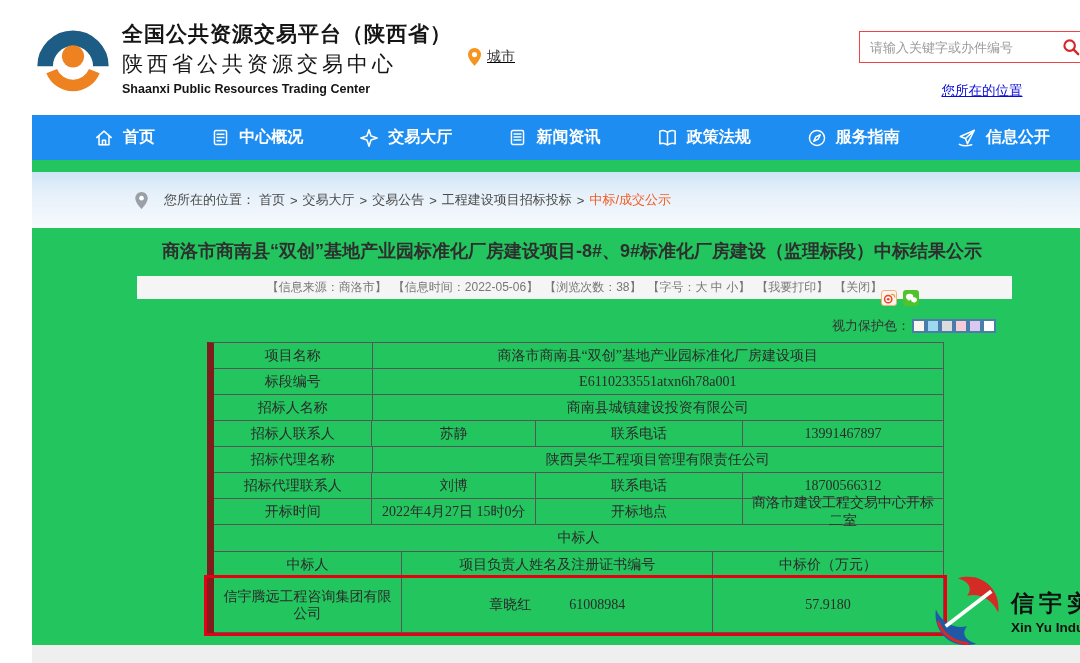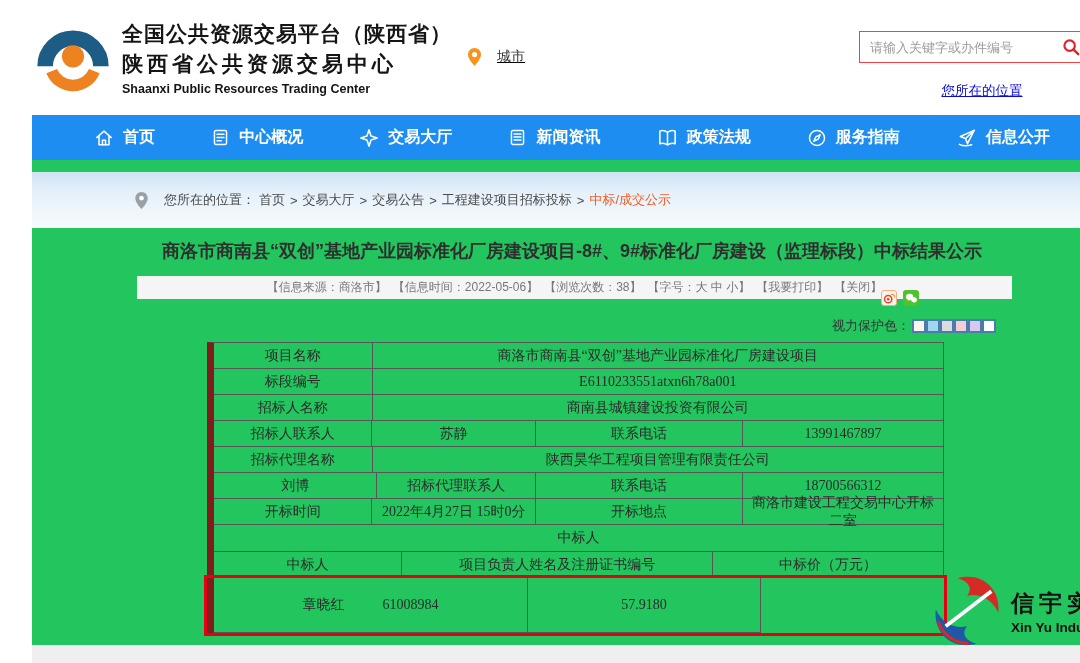--- a/index.html
+++ b/index.html
@@ -5,23 +5,23 @@
   * { margin:0; padding:0; box-sizing:border-box; }
   body { background:#fff; }
   .page { position:relative; width:1080px; height:663px; background:#22c55e; overflow:hidden;
           font-family:"Liberation Sans", sans-serif;margin-left:32px; }
 
   
   .header { position:absolute; left:0; top:0; width:1080px; height:115px; background:#fff; }
   .site-logo { position:absolute; left:0; top:14px; width:82px; height:88px; }
   .brand { position:absolute; left:90px; top:20px; }
   .brand-cn1 { font-family:"DejaVu Serif", serif; font-weight:700; font-size:21px; color:#151515; letter-spacing:1px; }
-  .brand-cn2 { font-family:"DejaVu Serif", serif; font-weight:700; font-size:21px; color:#151515; letter-spacing:4px; margin-top:2px; }
+  .brand-cn2 { font-family:"DejaVu Serif", serif; font-weight:400; font-size:21px; color:#151515; letter-spacing:4px; margin-top:2px; }
   .brand-en  { font-size:12.5px; font-weight:700; color:#151515; margin-top:4px; }
-  .city-wrap { position:absolute; left:436px; top:48px; display:flex; align-items:center; gap:16px;text-decoration:underline; }
+  .city-wrap { position:absolute; left:436px; top:48px; display:flex; align-items:center; gap:6px;text-decoration:underline; }
   .city-label { font-size:14px; color:#333; }
   .search-box { position:absolute; left:827px; top:31px; width:228px; height:32px;
                 border:1px solid #ef4444; background:#fff; display:flex; }
   .search-input { flex:1; border:none; outline:none; font-size:13px; color:#333; padding:0 10px;
                   font-family:"Liberation Sans",sans-serif; background:transparent; }
   .search-input::placeholder { color:#9b9b9b; }
   .search-btn { width:34px; height:30px; display:flex; align-items:center; justify-content:center;
                 background:transparent; border:none; cursor:pointer; }
   .contact-link { position:absolute; left:880px; top:82px; width:140px; text-align:center;
                   font-size:13.5px; color:#0b0bd8; text-decoration:underline; cursor:pointer; }
@@ -243,40 +243,41 @@
       <div class="cell ca">招标人联系人</div>
       <div class="cell cb">苏静</div>
       <div class="cell cc">联系电话</div>
       <div class="cell cd">13991467897</div>
     </div>
     <div class="trow h26">
       <div class="cell ca">招标代理名称</div>
       <div class="cell cbc">陕西昊华工程项目管理有限责任公司</div>
     </div>
     <div class="trow h26">
+      <div class="cell ca">招标代理联系人</div>
       <div class="cell cb">刘博</div>
-      <div class="cell ca">招标代理联系人</div>
       <div class="cell cc">联系电话</div>
       <div class="cell cd">18700566312</div>
     </div>
     <div class="trow h26">
       <div class="cell ca">开标时间</div>
       <div class="cell cb">2022年4月27日 15时0分</div>
       <div class="cell cc">开标地点</div>
       <div class="cell cd">商洛市建设工程交易中心开标二室</div>
     </div>
     <div class="trow">
       <div class="cell cfull" style="height:27px">中标人</div>
     </div>
     <div class="trow h26">
       <div class="cell w1">中标人</div>
       <div class="cell w2">项目负责人姓名及注册证书编号</div>
       <div class="cell w3">中标价（万元）</div>
     </div>
     <div class="trow winner-row">
+      <div class="cell w1">信宇腾远工程咨询集团有限公司</div>
       <div class="cell w2">
         <span>章晓红</span>
         <span class="cert-gap"></span>
         <span>61008984</span>
       </div>
       <div class="cell w3">57.9180</div>
     </div>
   </div>
 
   <div class="red-box"></div>

